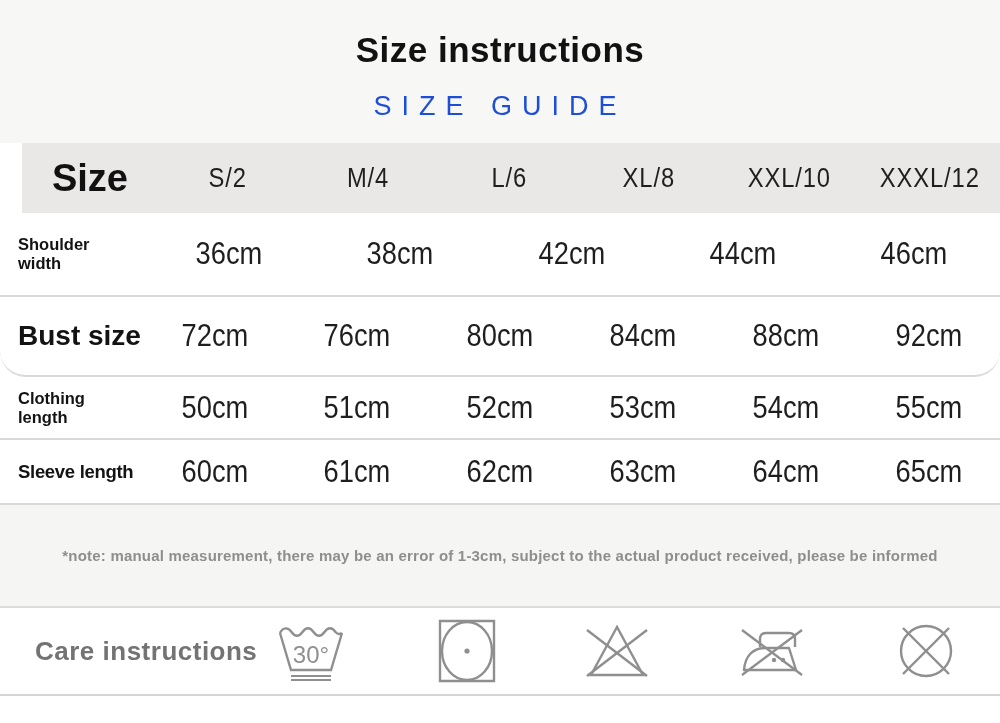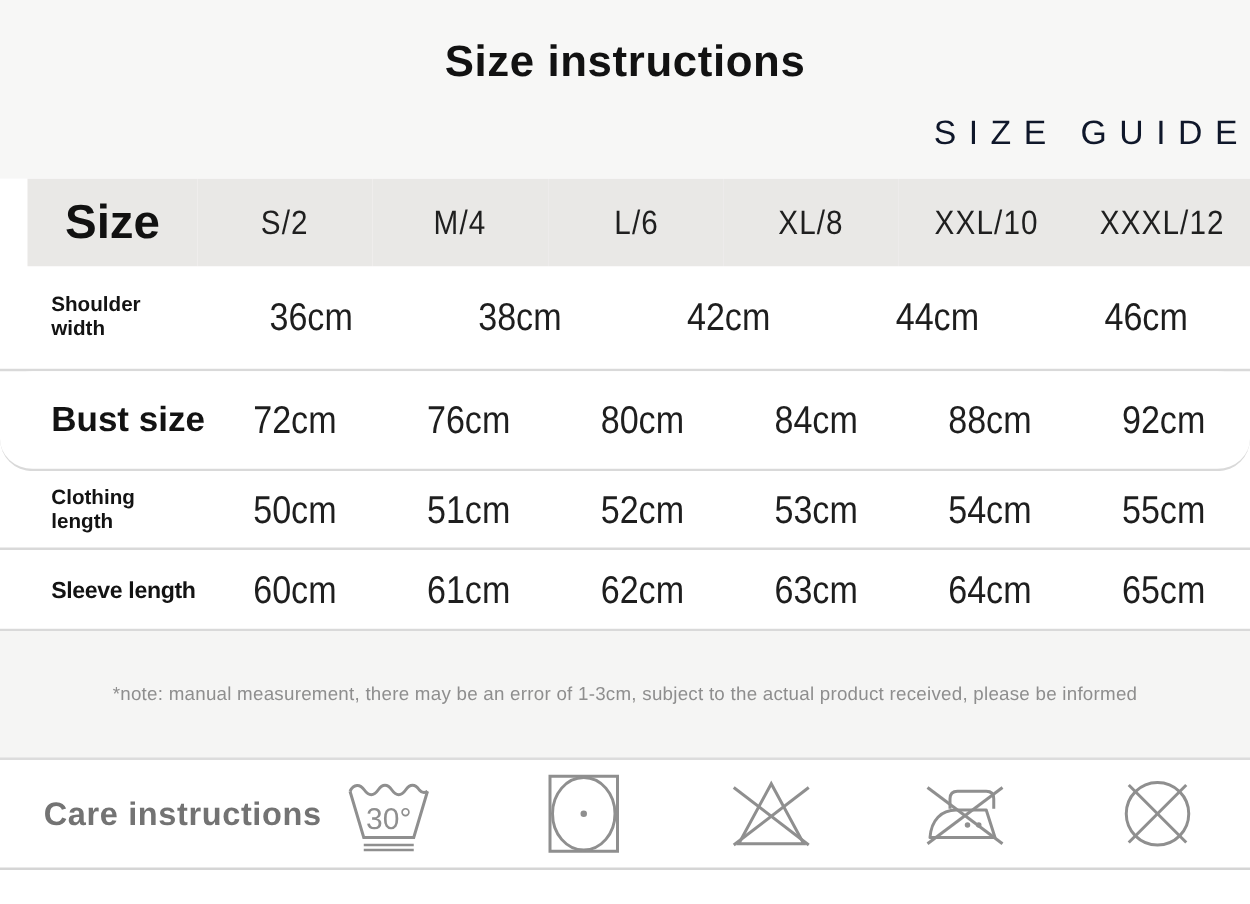--- a/index.html
+++ b/index.html
@@ -3,41 +3,41 @@
 <meta charset="utf-8">
 <style>
   html,body{margin:0;padding:0;background:#ffffff;}
   .page{
     position:relative;width:1000px;height:723px;overflow:hidden;
     font-family:"Liberation Sans","DejaVu Sans",sans-serif;background:#ffffff;
   }
   
   .top{height:143px;background:#f7f7f6;text-align:center;}
   .title{padding-top:30px;font-size:35px;font-weight:bold;color:#121212;letter-spacing:.5px;}
-  .subtitle{margin-top:21px;font-size:27px;color:#0f172a;letter-spacing:10px;text-align:right;}
+  .subtitle{margin-top:21px;font-size:27px;color:#1d4ed8;letter-spacing:10px;}
   
   .hrow{height:70px;display:flex;background:#ffffff;}
   .hcell{flex:1;margin-left:0;background:#e9e8e6;display:flex;align-items:center;justify-content:center;}
   .hcell.corner{flex:0 0 136px;margin-left:22px;}
   .corner-txt{font-size:38px;font-weight:bold;color:#111;}
   .colname{font-size:27px;color:#1f1f1f;display:inline-block;transform:scaleX(.88);letter-spacing:1px;white-space:nowrap;}
   
-  .drow{display:flex;align-items:center;background:#fff;border-bottom:2px solid #d9d9d9;box-sizing:border-box;padding-left:23px;}
+  .drow{display:flex;align-items:center;background:#fff;border-bottom:2px solid #d9d9d9;box-sizing:border-box;}
   .r1{height:84px;} .r2{height:80px;border-radius:26px;} .r3{height:63px;} .r4{height:65px;}
   .rlabel{flex:0 0 143px;padding-left:18px;box-sizing:border-box;font-weight:bold;color:#131313;
           white-space:pre-line;line-height:1.15;overflow:visible;}
   .rlabel.sm{font-size:16.5px;}
   .rlabel.lg{font-size:28px;white-space:nowrap;}
   .rlabel.md{font-size:18.5px;white-space:nowrap;letter-spacing:-.3px;}
   .val{flex:1;text-align:center;}
   .num{font-size:31px;color:#1e1e1e;display:inline-block;transform:scaleX(.88);white-space:nowrap;}
   
   .note{height:103px;background:#f5f5f4;border-bottom:2px solid #dcdcdc;box-sizing:border-box;
         display:flex;align-items:center;justify-content:center;
-        font-size:15px;font-weight:normal;color:#8e8e8e;letter-spacing:.2px;}
+        font-size:15px;font-weight:bold;color:#8e8e8e;letter-spacing:.2px;}
   
   .care{height:88px;background:#fff;border-bottom:2px solid #d5d5d5;box-sizing:border-box;
         display:flex;align-items:center;padding:0 42px 0 35px;}
   .care-label{font-size:26px;font-weight:bold;color:#737373;letter-spacing:.5px;white-space:nowrap;}
   .care-icons{flex:1;display:flex;justify-content:space-between;align-items:center;margin-left:14px;}
   .cicon{display:block;}
   .cicon *{vector-effect:non-scaling-stroke;}
   .wash-deg{font-family:"Liberation Sans","DejaVu Sans",sans-serif;font-size:24px;fill:#8f8f8f;}
 </style>
 </head>

